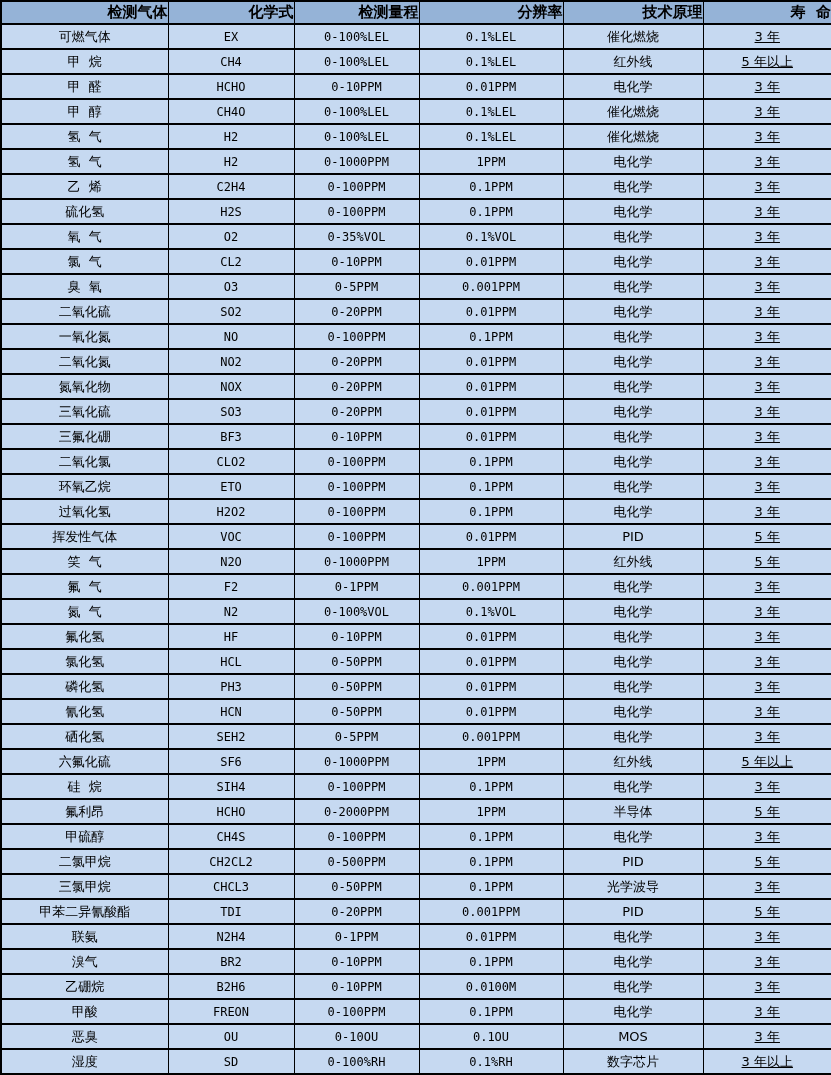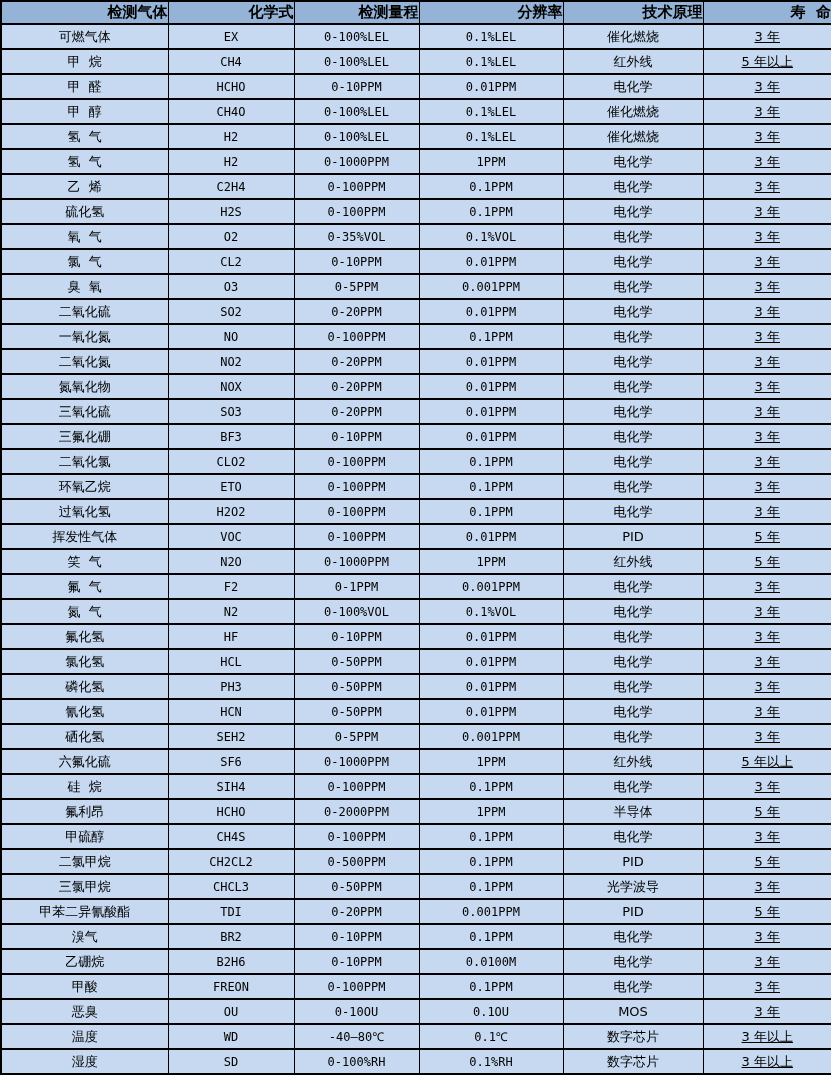--- a/index.html
+++ b/index.html
@@ -357,20 +357,28 @@
       </tr>
       <tr>
         <td class="col-0">甲苯二异氰酸酯</td>
         <td class="col-1">TDI</td>
         <td class="col-2">0-20PPM</td>
         <td class="col-3">0.001PPM</td>
         <td class="col-4">PID</td>
         <td class="col-5">5 年</td>
       </tr>
       <tr>
+        <td class="col-0">联氨</td>
+        <td class="col-1">N2H4</td>
+        <td class="col-2">0-1PPM</td>
+        <td class="col-3">0.01PPM</td>
+        <td class="col-4">电化学</td>
+        <td class="col-5">3 年</td>
+      </tr>
+      <tr>
         <td class="col-0">溴气</td>
         <td class="col-1">BR2</td>
         <td class="col-2">0-10PPM</td>
         <td class="col-3">0.1PPM</td>
         <td class="col-4">电化学</td>
         <td class="col-5">3 年</td>
       </tr>
       <tr>
         <td class="col-0">乙硼烷</td>
         <td class="col-1">B2H6</td>
@@ -387,28 +395,20 @@
         <td class="col-4">电化学</td>
         <td class="col-5">3 年</td>
       </tr>
       <tr>
         <td class="col-0">恶臭</td>
         <td class="col-1">OU</td>
         <td class="col-2">0-10OU</td>
         <td class="col-3">0.1OU</td>
         <td class="col-4">MOS</td>
         <td class="col-5">3 年</td>
-      </tr>
-      <tr>
-        <td class="col-0">温度</td>
-        <td class="col-1">WD</td>
-        <td class="col-2">-40—80℃</td>
-        <td class="col-3">0.1℃</td>
-        <td class="col-4">数字芯片</td>
-        <td class="col-5">3 年以上</td>
       </tr>
       <tr>
         <td class="col-0">湿度</td>
         <td class="col-1">SD</td>
         <td class="col-2">0-100%RH</td>
         <td class="col-3">0.1%RH</td>
         <td class="col-4">数字芯片</td>
         <td class="col-5">3 年以上</td>
       </tr>
     </tbody>

